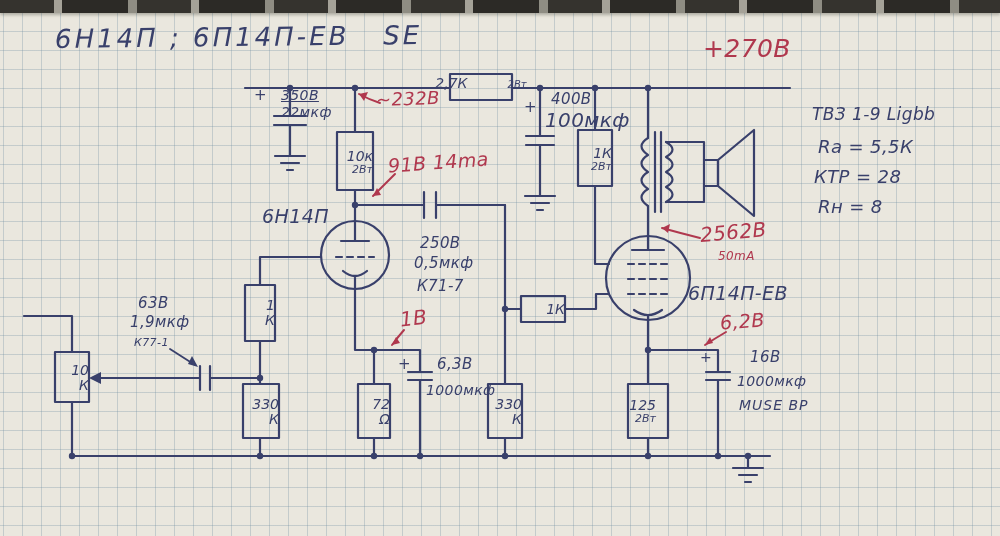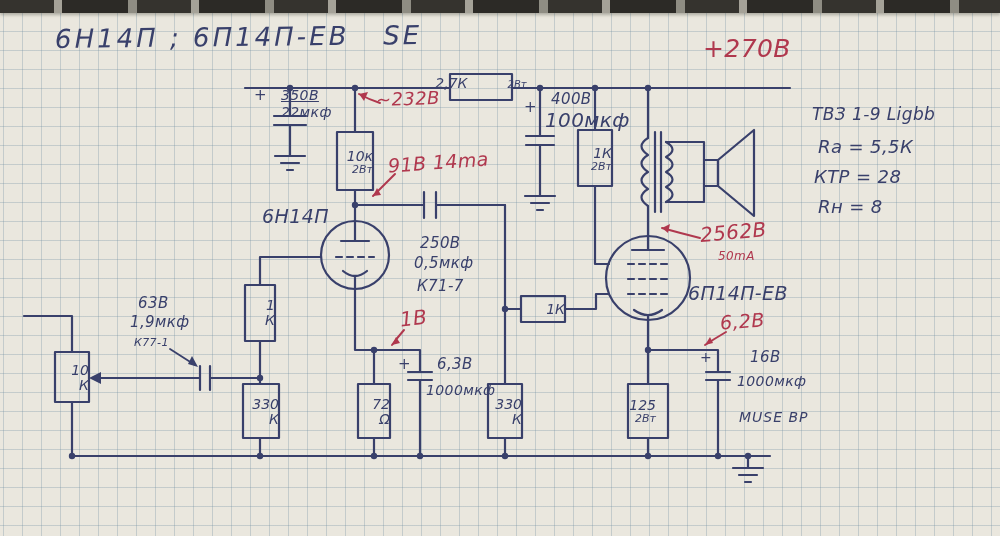--- a/index.html
+++ b/index.html
@@ -255,21 +255,21 @@
   </div>
 
   <div class="boxlbl" style="left:628px;top:390px;width:28px;height:42px;">
     <span style="font-size:14px;">125</span>
     <span style="font-size:11px;">2Вт</span>
   </div>
 
   <div class="lbl" style="left:700px;top:350px;font-size:14px;">+</div>
   <div class="lbl" style="left:750px;top:350px;font-size:15px;">16В</div>
   <div class="lbl" style="left:737px;top:374px;font-size:14px;">1000мкф</div>
-  <div class="lbl" style="left:739px;top:398px;font-size:14px;letter-spacing:1px;margin-top:12px;">MUSE BP</div>
+  <div class="lbl" style="left:739px;top:398px;font-size:14px;letter-spacing:1px;">MUSE BP</div>
 
   <div class="lbl red" style="left:703px;top:36px;font-size:25px;">+270В</div>
   <div class="lbl red" style="left:376px;top:90px;font-size:18px;transform:rotate(-2deg);">~232В</div>
   <div class="lbl red" style="left:388px;top:153px;font-size:19px;transform:rotate(-4deg);">91В 14ma</div>
   <div class="lbl red" style="left:400px;top:308px;font-size:20px;transform:rotate(-6deg);">1В</div>
   <div class="lbl red" style="left:700px;top:222px;font-size:20px;transform:rotate(-5deg);">2562В</div>
   <div class="lbl red" style="left:718px;top:250px;font-size:12px;">50mA</div>
   <div class="lbl red" style="left:720px;top:312px;font-size:19px;transform:rotate(-4deg);">6,2В</div>
 </div>
 

